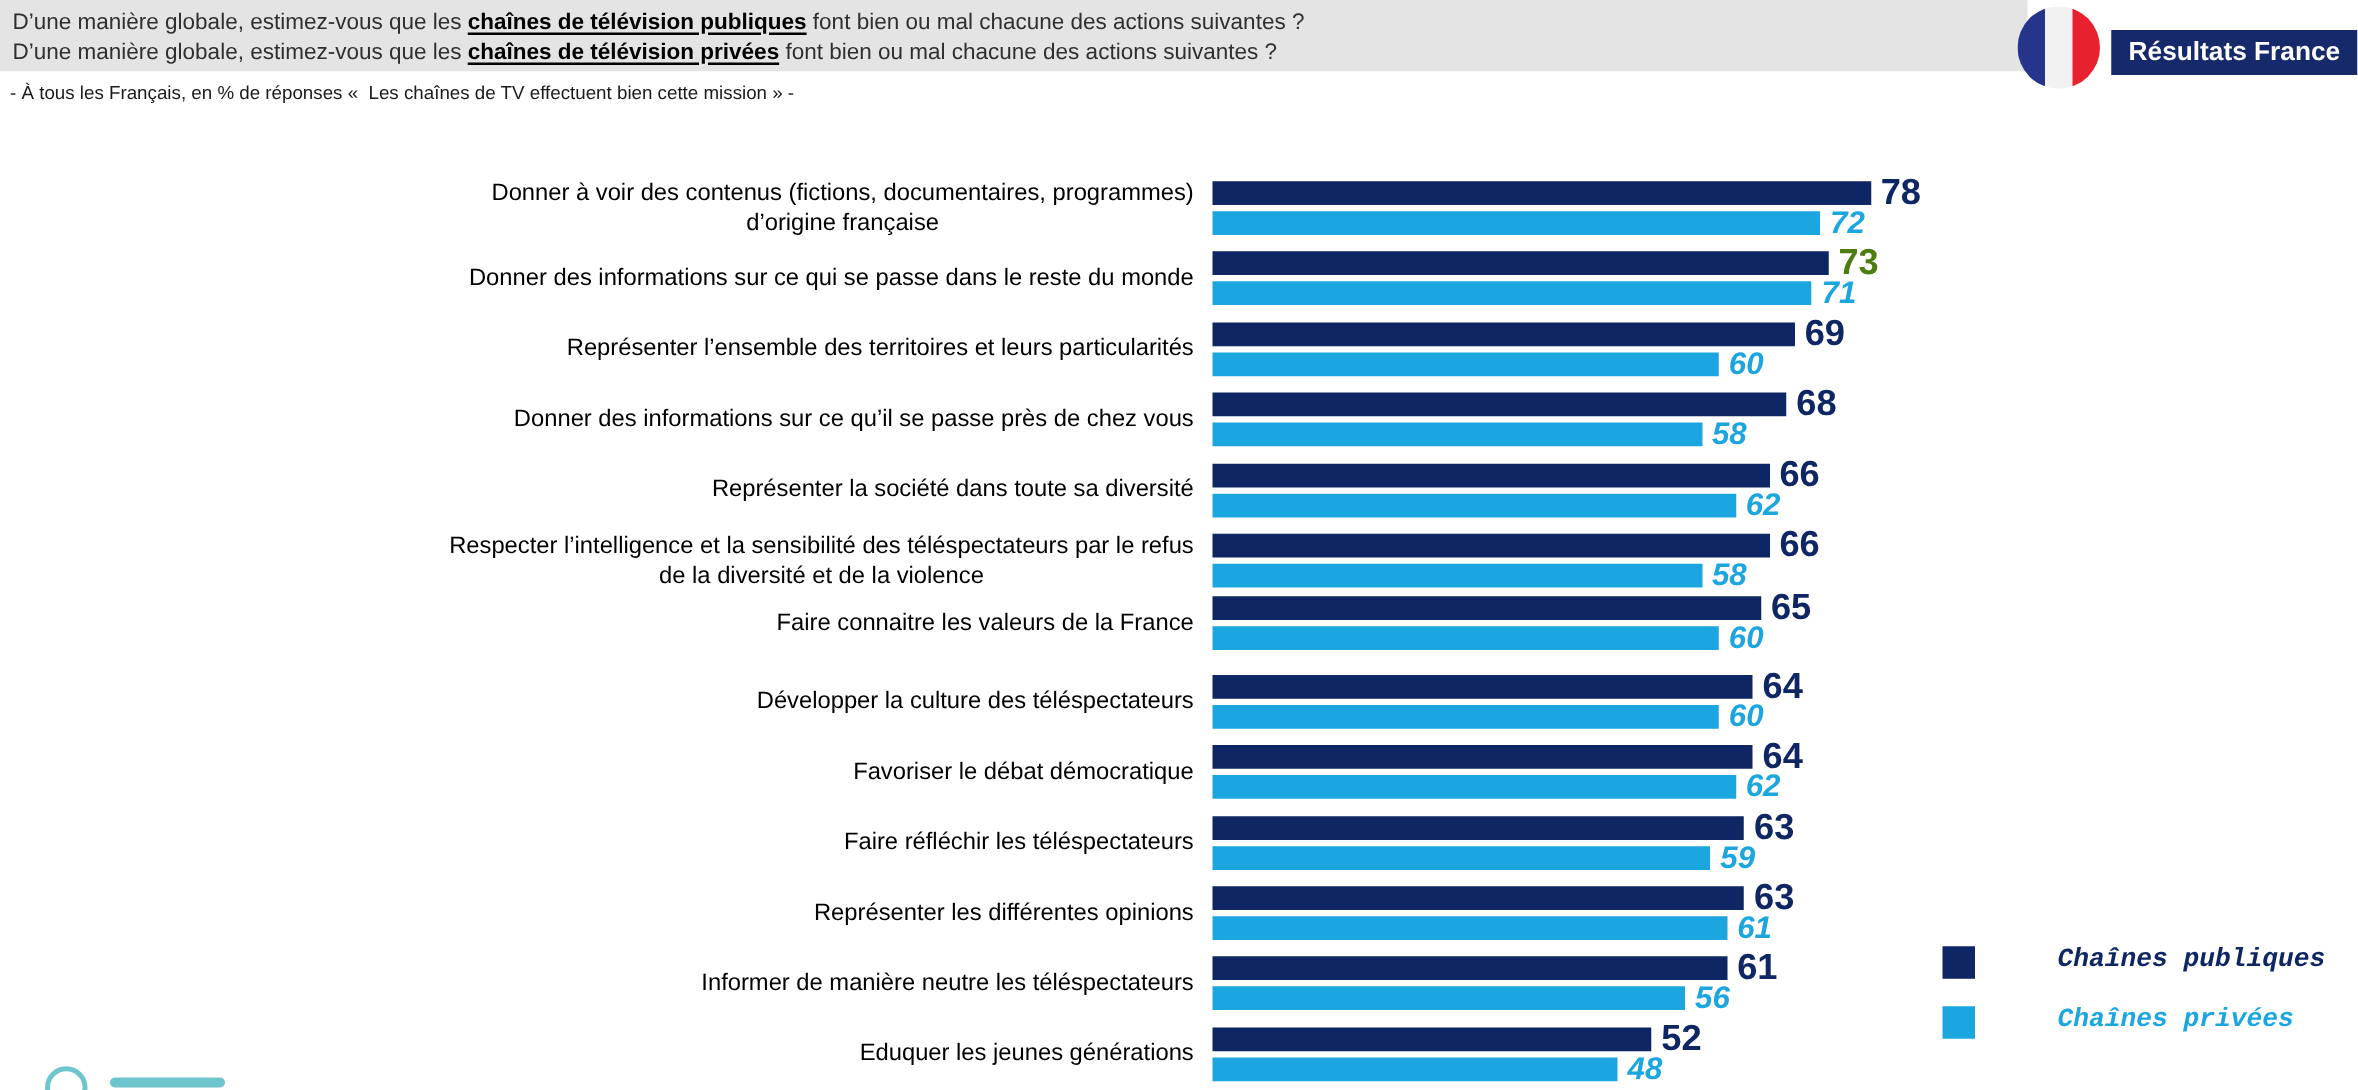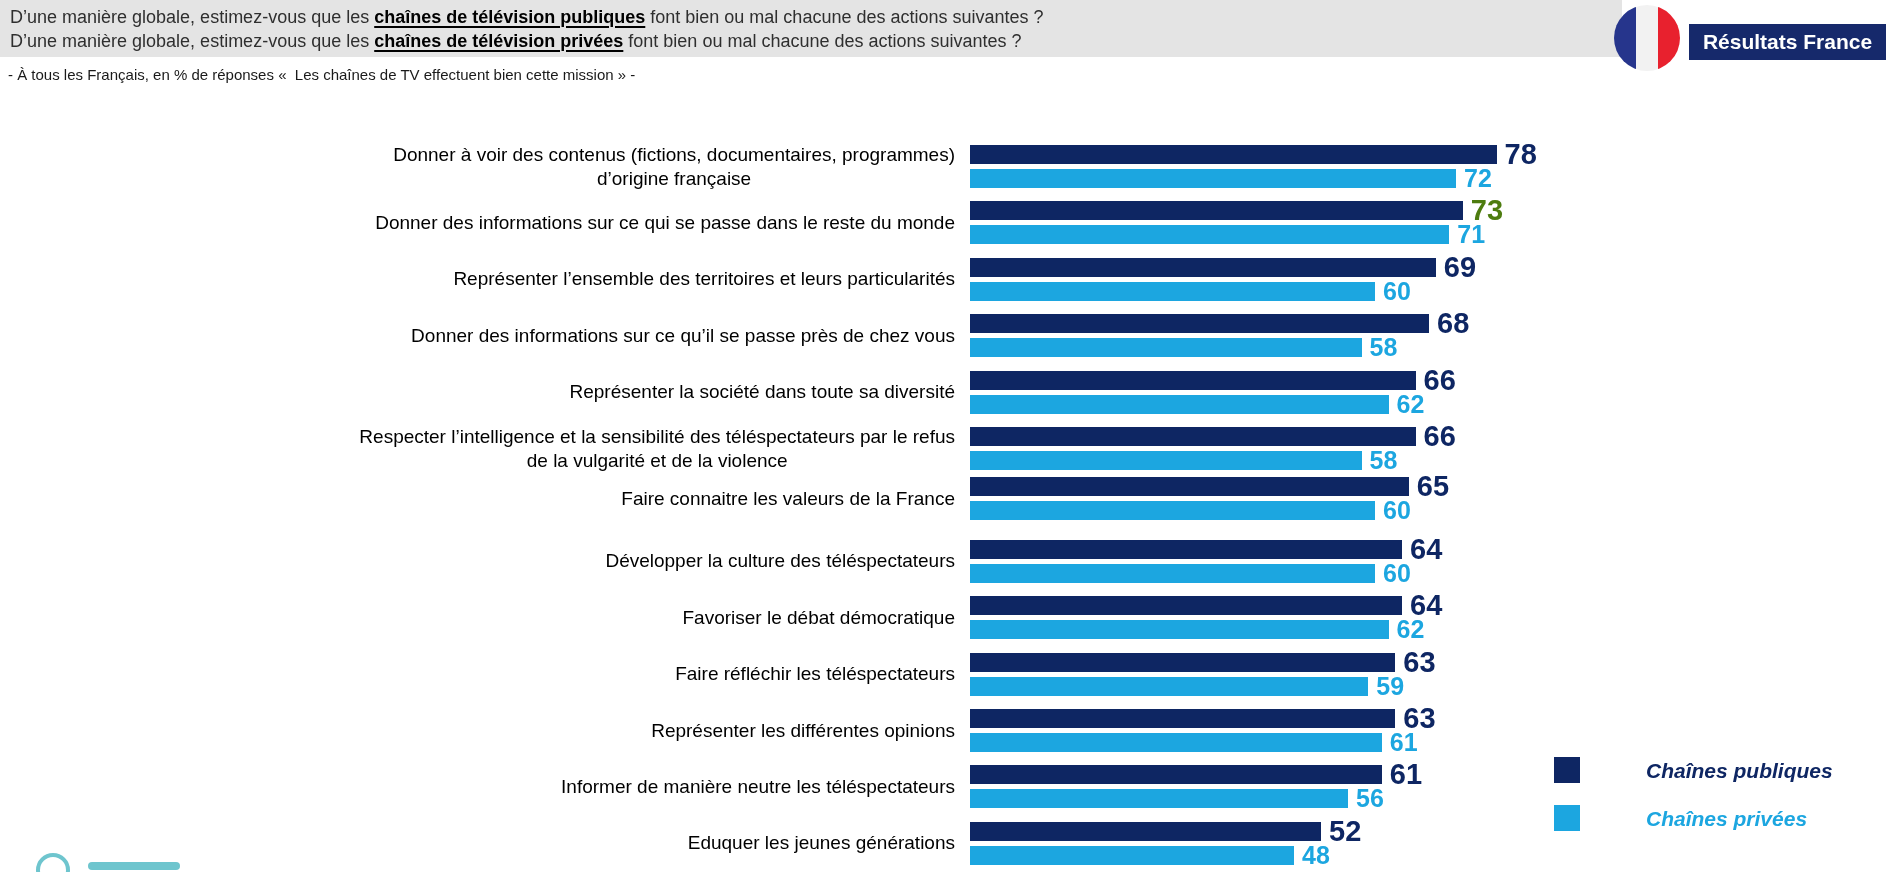--- a/index.html
+++ b/index.html
@@ -42,25 +42,25 @@
     display:flex; align-items:center; justify-content:flex-end;
     font-size:19px; line-height:24px; color:#000;
   }
   .row-label span { display:inline-block; text-align:center; white-space:pre-line; }
   .bar-line { position:absolute; left:970px; height:19px; display:flex; align-items:center; }
   .bar-line.public  { top:0; }
   .bar-line.private { top:24px; }
   .bar { height:19px; flex:0 0 auto; }
   .val { margin-left:8px; font-weight:bold; line-height:19px; }
   .val.public  { font-size:29px; }
-  .val.private { font-size:25px; }
+  .val.private { font-size:25px;font-style:italic; }
 
   
   .legend { position:absolute; left:1554px; top:757px; }
-  .legend-entry { display:flex; align-items:flex-end; height:26px; margin-bottom:22px; }
+  .legend-entry { display:flex; align-items:flex-start; height:26px; margin-bottom:22px;font-family:Liberation Mono, monospace; }
   .legend-swatch { width:26px; height:26px; margin-right:66px; flex:0 0 auto; }
   .legend-label { font-size:21px; font-weight:bold; font-style:italic; white-space:nowrap; }
 
   
   .partial-logo-circle {
     position:absolute; left:36px; top:853px; width:34px; height:34px;
     border-radius:50%; border:4px solid; box-sizing:border-box;
   }
   .partial-logo-bar {
     position:absolute; left:88px; top:862px; width:92px; height:8px; border-radius:4px;
@@ -146,21 +146,21 @@
         <span class="val public" style="color: rgb(14, 38, 99);">66</span>
       </div>
       <div class="bar-line private">
         <div class="bar" style="width: 418.5px; background: rgb(28, 166, 224);"></div>
         <span class="val private" style="color: rgb(28, 166, 224);">62</span>
       </div>
     </div>
     <div class="chart-row" style="top: 427px;">
       <div class="row-label">
         <span>Respecter l’intelligence et la sensibilité des téléspectateurs par le refus
-de la vulgarité et de la violence</span>
+de la diversité et de la violence</span>
       </div>
       <div class="bar-line public">
         <div class="bar" style="width: 445.5px; background: rgb(14, 38, 99);"></div>
         <span class="val public" style="color: rgb(14, 38, 99);">66</span>
       </div>
       <div class="bar-line private">
         <div class="bar" style="width: 391.5px; background: rgb(28, 166, 224);"></div>
         <span class="val private" style="color: rgb(28, 166, 224);">58</span>
       </div>
     </div>

